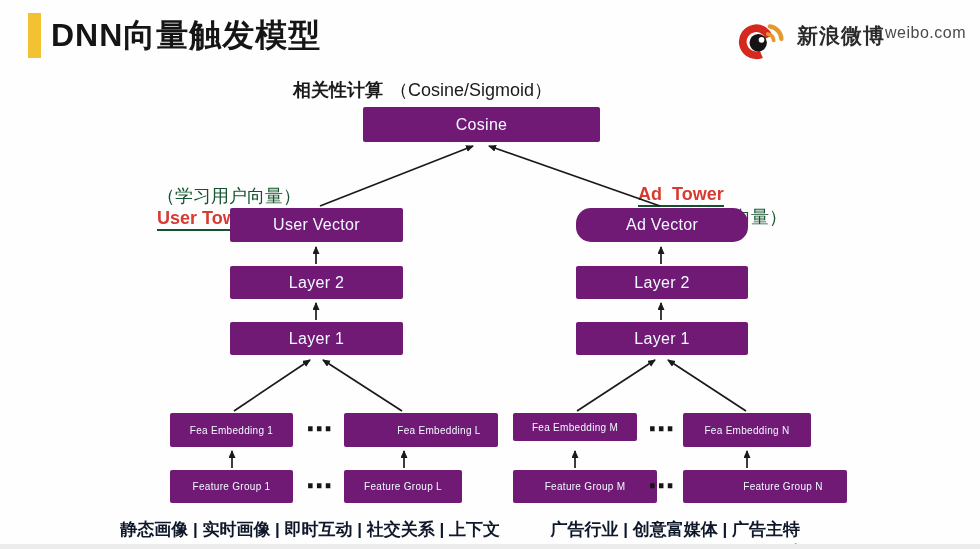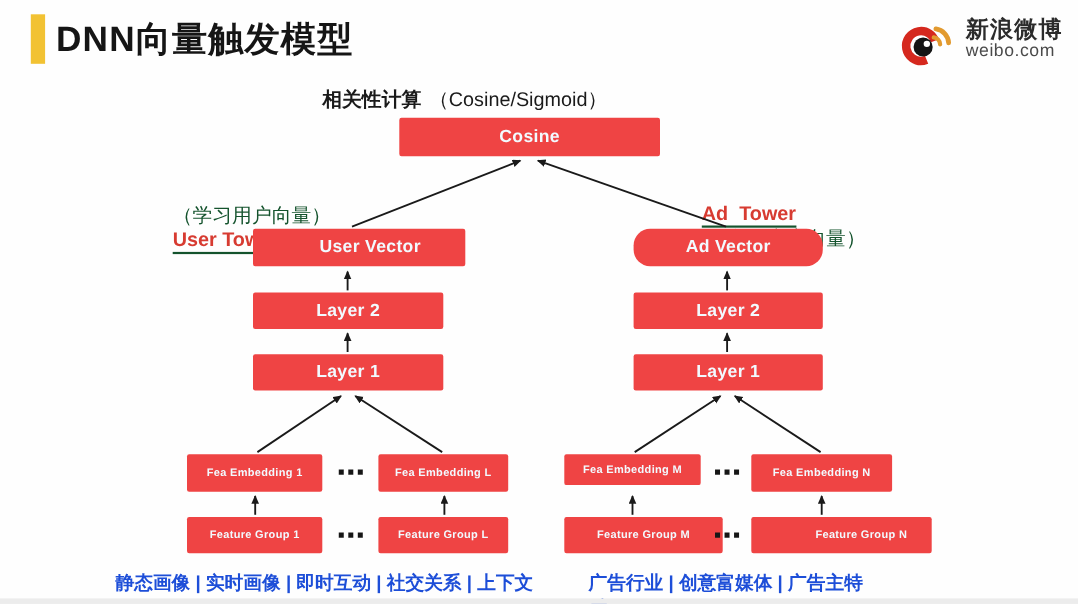--- a/index.html
+++ b/index.html
@@ -6,42 +6,42 @@
   #stage{
     position:relative;width:980px;height:549px;background:#fefefe;overflow:hidden;
     font-family:"Liberation Sans","DejaVu Sans",sans-serif;color:#1a1a1a;
   }
   
   .accent-bar{position:absolute;left:28px;top:13px;width:13px;height:45px;background:#f2c233;}
   .page-title{position:absolute;left:51px;top:14px;font-size:32px;font-weight:700;letter-spacing:1px;color:#151515;}
   
   .logo{position:absolute;right:14px;top:10px;display:flex;align-items:center;}
   .logo-icon{width:58px;height:52px;margin-right:4px;}
-  .logo-text{display:flex;flex-direction:column;line-height:1.05;}
+  .logo-text{display:flex;flex-direction:row;line-height:1.05;}
   .logo-brand{font-size:21px;font-weight:700;color:#2b2b2b;letter-spacing:1px;}
   .logo-domain{font-size:16px;color:#4a4a4a;letter-spacing:.5px;}
   
   .top-caption{position:absolute;left:0;top:78px;width:845px;text-align:center;font-size:18px;}
   .top-caption .b{font-weight:700;}
   .top-caption .r{font-weight:400;margin-left:2px;}
   .tower-label{position:absolute;top:163px;font-size:18px;white-space:pre;}
   .tower-label .cn{color:#14532d;}
   .tower-label .red{color:#d73b31;font-weight:700;border-bottom:2px solid #14532d;padding-bottom:1px;}
   #user-tower-label{left:137px;}
   #ad-tower-label{left:618px;}
   
   .node{
-    position:absolute;background:#ef4444;color:#f2faff;font-weight:700;
+    position:absolute;background:#701a75;color:#f2faff;font-weight:400;
     display:flex;align-items:center;justify-content:center;border-radius:2px;
     font-size:16px;letter-spacing:.3px;
   }
   .node.small{font-size:10px;}
   .dots{position:absolute;font-size:26px;font-weight:700;color:#161616;line-height:1;}
   
-  .footer-text{position:absolute;top:518px;font-size:17px;font-weight:600;color:#1d4ed8;text-align:left;}
+  .footer-text{position:absolute;top:518px;font-size:17px;font-weight:600;color:#0f172a;text-align:right;}
   #footer-left{left:105px;width:395px;}
   #footer-right{left:535px;width:265px;}
   .bottom-edge{position:absolute;left:0;bottom:0;width:980px;height:5px;background:#ececec;}
   
   #arrows{position:absolute;left:0;top:0;pointer-events:none;}
 </style>
 </head>
 <body>
 
 <div id="stage">
@@ -98,25 +98,25 @@
       <line x1="661" y1="320" x2="661" y2="303" marker-end="url(#ah)"></line>
       <line x1="577" y1="411" x2="655" y2="360" marker-end="url(#ah)"></line>
       <line x1="746" y1="411" x2="668" y2="360" marker-end="url(#ah)"></line>
       <line x1="575" y1="468" x2="575" y2="451" marker-end="url(#ah)"></line>
       <line x1="747" y1="468" x2="747" y2="451" marker-end="url(#ah)"></line>
     </g>
   </svg>
 
   <div class="node" style="left:363px;top:107px;width:237px;height:35px;">Cosine</div>
 
-  <div class="node" style="left:230px;top:208px;width:173px;height:34px;padding-left:20px;">User Vector</div>
+  <div class="node" style="left:230px;top:208px;width:173px;height:34px;">User Vector</div>
   <div class="node" style="left:230px;top:266px;width:173px;height:33px;">Layer 2</div>
   <div class="node" style="left:230px;top:322px;width:173px;height:33px;">Layer 1</div>
   <div class="node small" style="left:170px;top:413px;width:123px;height:34px;">Fea Embedding 1</div>
-  <div class="node small" style="left:344px;top:413px;width:118px;height:34px;">Fea Embedding L</div>
+  <div class="node small" style="left:344px;top:413px;width:118px;height:34px;padding-left:36px;">Fea Embedding L</div>
   <div class="dots" style="left:306px;top:416px;">⋯</div>
   <div class="node small" style="left:170px;top:470px;width:123px;height:33px;">Feature Group 1</div>
   <div class="node small" style="left:344px;top:470px;width:118px;height:33px;">Feature Group L</div>
   <div class="dots" style="left:306px;top:473px;">⋯</div>
 
   <div class="node" style="left:576px;top:208px;width:172px;height:34px;border-radius:15px;">Ad Vector</div>
   <div class="node" style="left:576px;top:266px;width:172px;height:33px;">Layer 2</div>
   <div class="node" style="left:576px;top:322px;width:172px;height:33px;">Layer 1</div>
   <div class="node small" style="left:513px;top:413px;width:124px;height:28px;">Fea Embedding M</div>
   <div class="node small" style="left:683px;top:413px;width:128px;height:34px;">Fea Embedding N</div>

